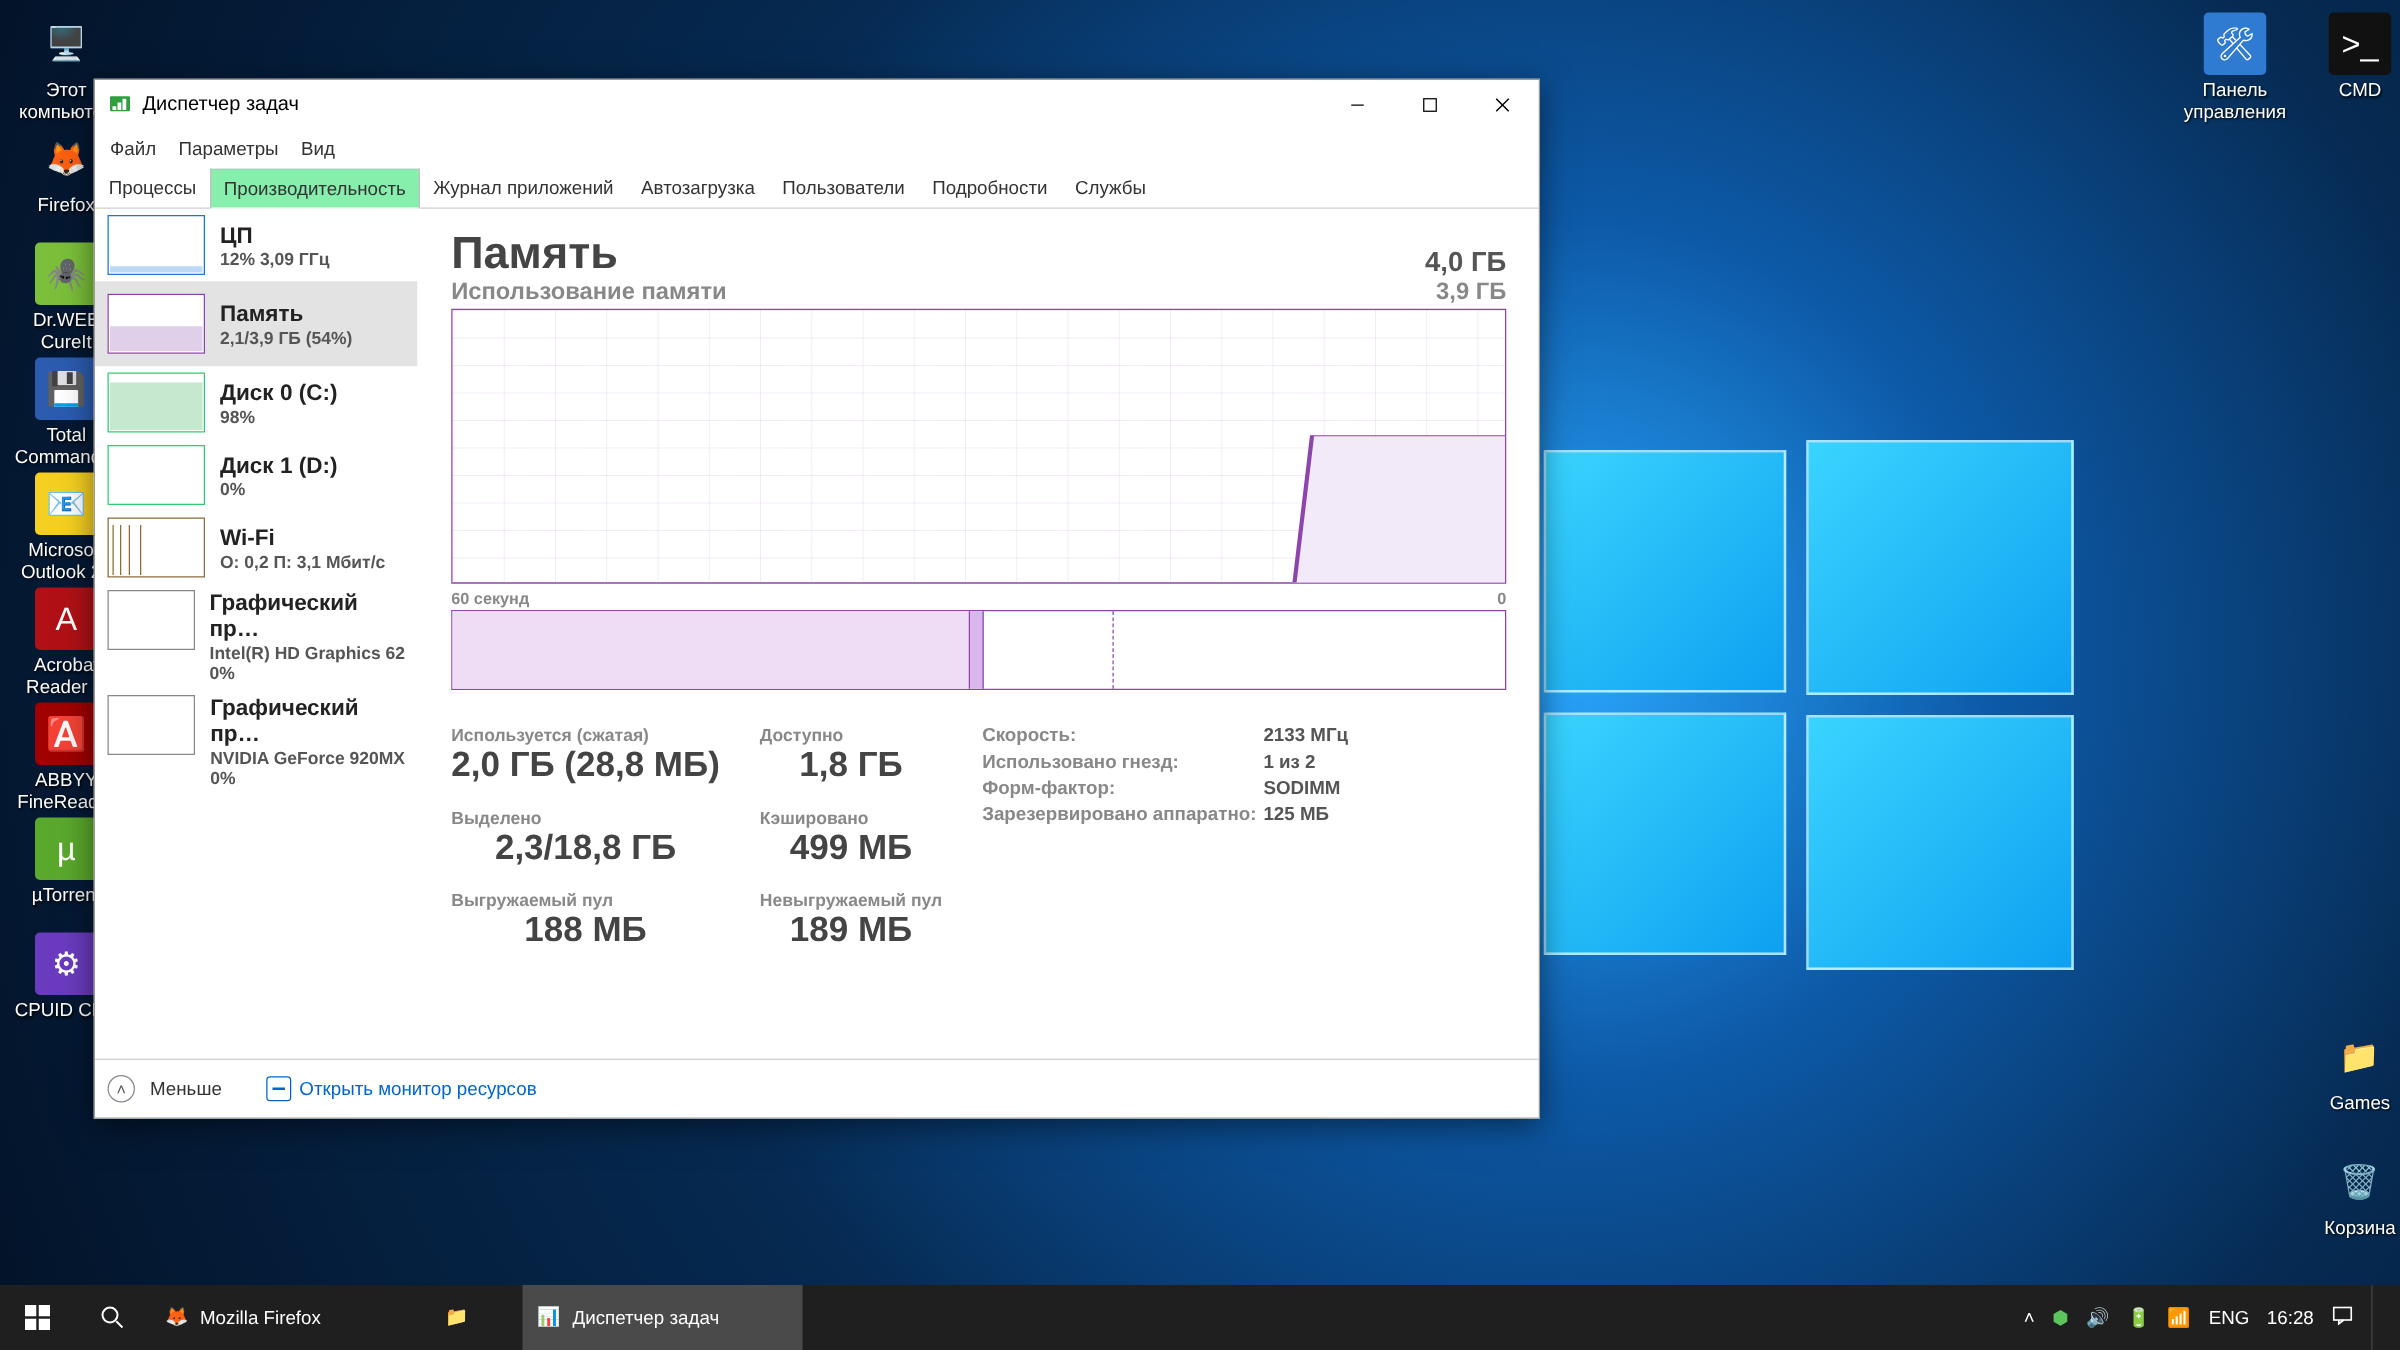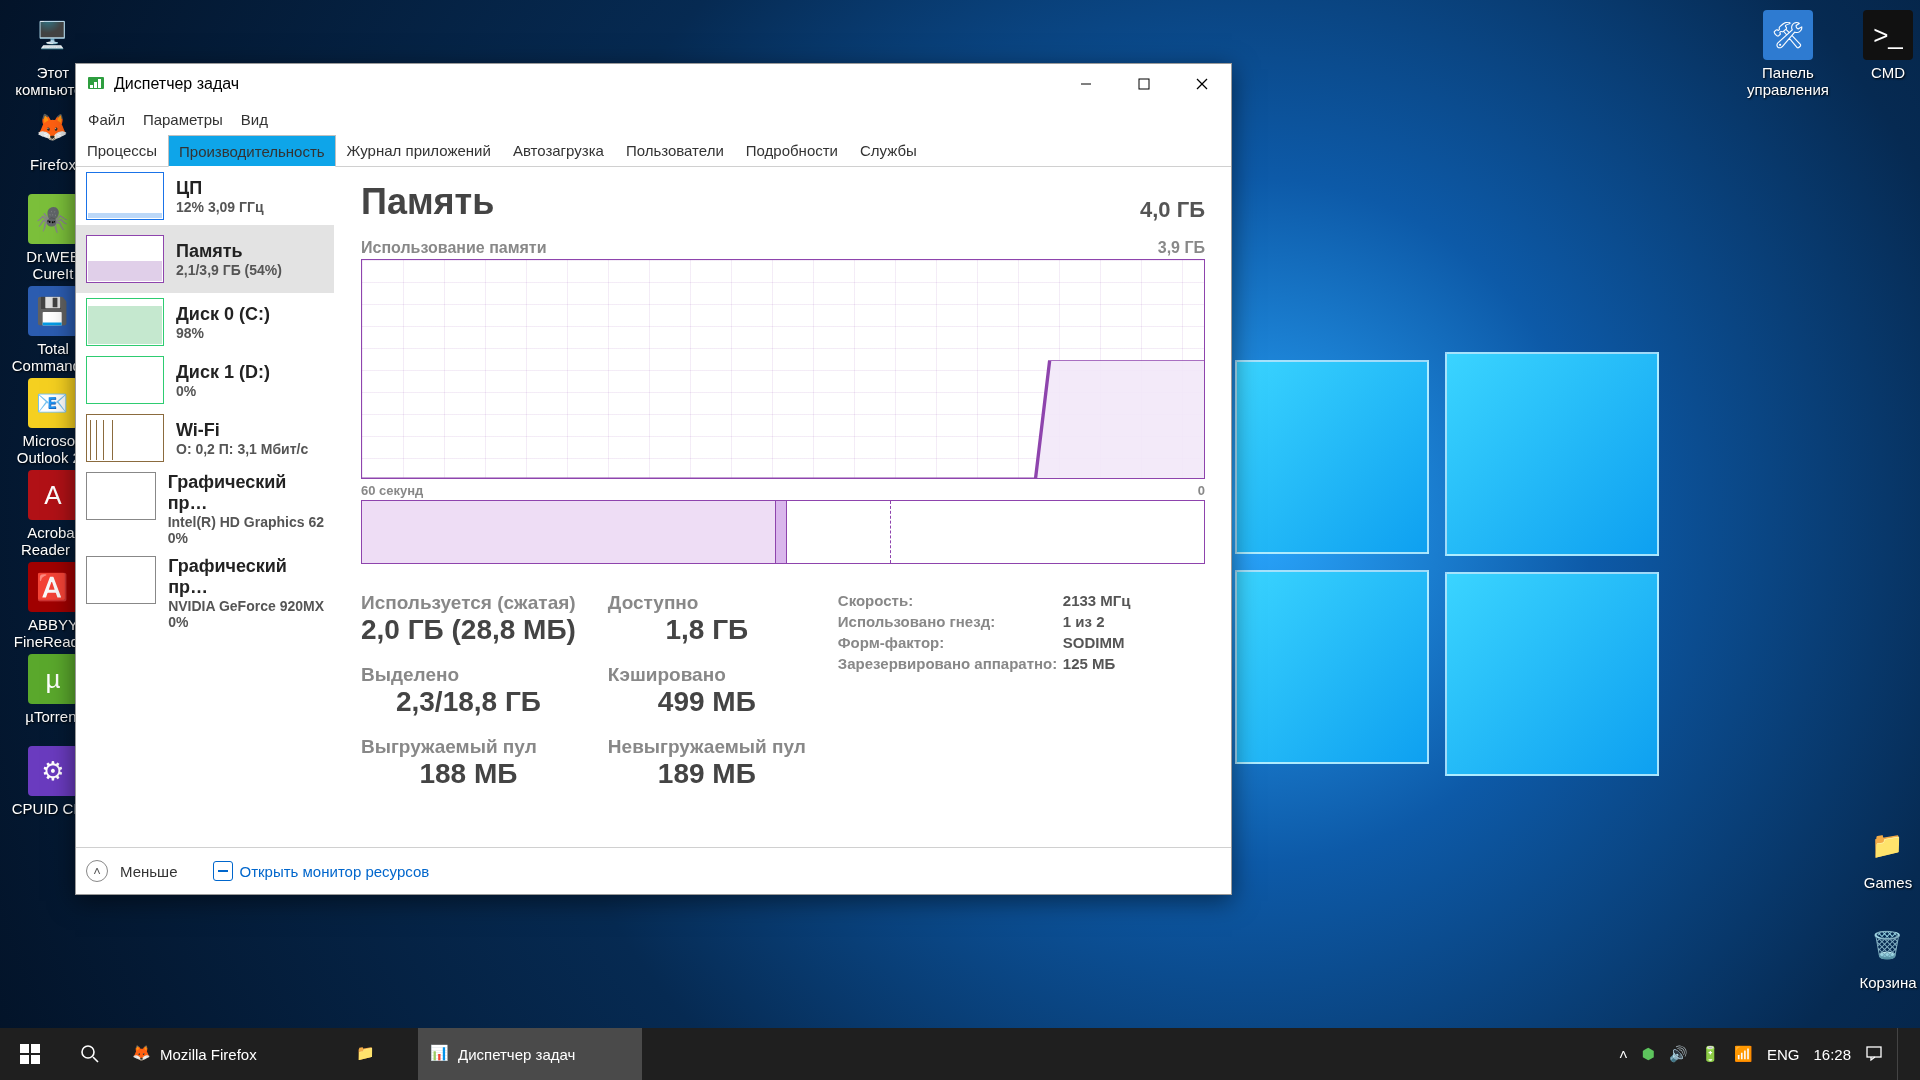--- a/index.html
+++ b/index.html
@@ -40,21 +40,21 @@
 .tm-titlebar .ttext { font-size: 16px; color: #000; }
 .tm-titlebar .spacer { flex: 1; }
 .winbtn { width: 58px; height: 40px; display: flex; align-items: center; justify-content: center; font-size: 14px; color: #000; }
 .winbtn.close { color: #000; }
 
 .tm-menu { height: 28px; display: flex; align-items: center; gap: 18px; padding: 0 12px; font-size: 15px; color: #333; border-bottom: 1px solid transparent; }
 .tm-menu span { cursor: default; }
 
 .tm-tabs { height: 32px; display: flex; border-bottom: 1px solid #d0d0d0; font-size: 15px; }
 .tm-tabs .tab { padding: 0 10px; display: flex; align-items: center; color: #333; cursor: default; border: 1px solid transparent; }
-.tm-tabs .tab.active { background: #0ea5e9; border: 1px solid #c0c0c0; border-bottom: 1px solid #fff; position: relative; top: 1px; }
+.tm-tabs .tab.active { background: #86efac; border: 1px solid #c0c0c0; border-bottom: 1px solid #fff; position: relative; top: 1px; }
 
 .tm-body { display: flex; height: 680px; font-weight: bold; }
 .tm-side { width: 258px; border-right: 1px solid transparent; overflow: hidden; }
 .sideitem { display: flex; padding: 5px 10px; gap: 12px; cursor: default; }
 .sideitem .thumb { width: 76px; height: 46px; border: 1px solid #888; background: #fff; position: relative; }
 .sideitem .txt { display: flex; flex-direction: column; justify-content: center; font-size: 14px; }
 .sideitem .txt .t1 { font-size: 18px; color: #222; }
 .sideitem .txt .t2 { font-size: 14px; color: #555; white-space: nowrap; overflow: hidden; text-overflow: ellipsis; max-width: 160px; }
 .sideitem.cpu .thumb { border-color: #1a73e8; }
 .sideitem.mem { background: #e3e3e3; padding-top: 10px; padding-bottom: 10px; }
@@ -66,39 +66,39 @@
 .sideitem.cpu .fill-bottom { background: #bcd8f8; }
 .sideitem.mem .fill-bottom { background: #e0cfe9; height: 20px; }
 .sideitem.disk.d0 .fill-bottom { background: #c5e8cf; height: 38px; }
 .sideitem.net.wifi .thumb .bar { position:absolute; bottom:1px; left:3px; width:1px; height:40px; background:#8b6b3e; box-shadow: 6px 0 #8b6b3e, 13px 0 #8b6b3e, 22px 0 #8b6b3e; }
 
 .tm-main { flex: 1; padding: 14px 26px 0 26px; position: relative; }
 .tm-main .mh { display: flex; justify-content: space-between; align-items: flex-end; }
 .tm-main .mh .mtitle { font-size: 36px; color: #444; }
 .tm-main .mh .mtotal { font-size: 22px; color: #555; }
 
-.chartlbl { font-size: 16px; color: #888; display: flex; justify-content: space-between; margin-top: 16px; }
+.chartlbl { font-size: 19px; color: #888; display: flex; justify-content: space-between; margin-top: 0; }
 .chart { height: 218px; border: 1px solid #8e44ad; position: relative; margin-top: 2px;
   background-image: linear-gradient(to right, rgba(142,68,173,0.1) 1px, transparent 1px),
                     linear-gradient(to bottom, rgba(142,68,173,0.1) 1px, transparent 1px);
   background-size: 41px 22px;
 }
 .chart svg { position: absolute; inset: 0; width: 100%; height: 100%; }
 .chartfoot { font-size: 13px; color: #888; display: flex; justify-content: space-between; margin-top: 4px; }
 
 .complbl { font-size: 13px; color: #888; margin-top: 6px; }
 .compbar { height: 62px; border: 1px solid #8e44ad; margin-top: 2px; display: flex; }
 .comp-used { width: 413px; background: #eeddf5; border-right: 1px solid #8e44ad; }
 .comp-mod  { width: 10px; background: #d9b6ec; border-right: 1px solid #8e44ad; }
 .comp-standby { width: 103px; border-right: 1px dashed #8e44ad; }
 .comp-free { flex: 1; }
 
 .stats { display: flex; margin-top: 28px; gap: 0; }
 .stats .col { margin-right: 32px; }
-.stats .pair .k { font-size: 19px; color: #888; }
+.stats .pair .k { font-size: 14px; color: #888; }
 .stats .pair .v { font-size: 28px; color: #444; margin-top: 0; text-align: center; }
 .stats .pair { margin-bottom: 18px; }
 .kvtable { font-size: 15px; color: #555; }
 .kvtable .row { display: flex; margin-bottom: 4px; }
 .kvtable .row .kk { width: 225px; color: #888; }
 
 .tm-footer { position: absolute; left: 0; right: 0; bottom: 0; height: 46px; border-top: 1px solid #d0d0d0; display: flex; align-items: center; padding: 0 10px; gap: 12px; }
 .tm-footer .circ { width: 20px; height: 20px; border: 1px solid #888; border-radius: 50%; display: flex; align-items: center; justify-content: center; font-size: 13px; color: #555; }
 .tm-footer .less { font-size: 15px; color: #333; }
 .tm-footer .link { color: #0066cc; font-size: 15px; display: flex; align-items: center; gap: 6px; }

